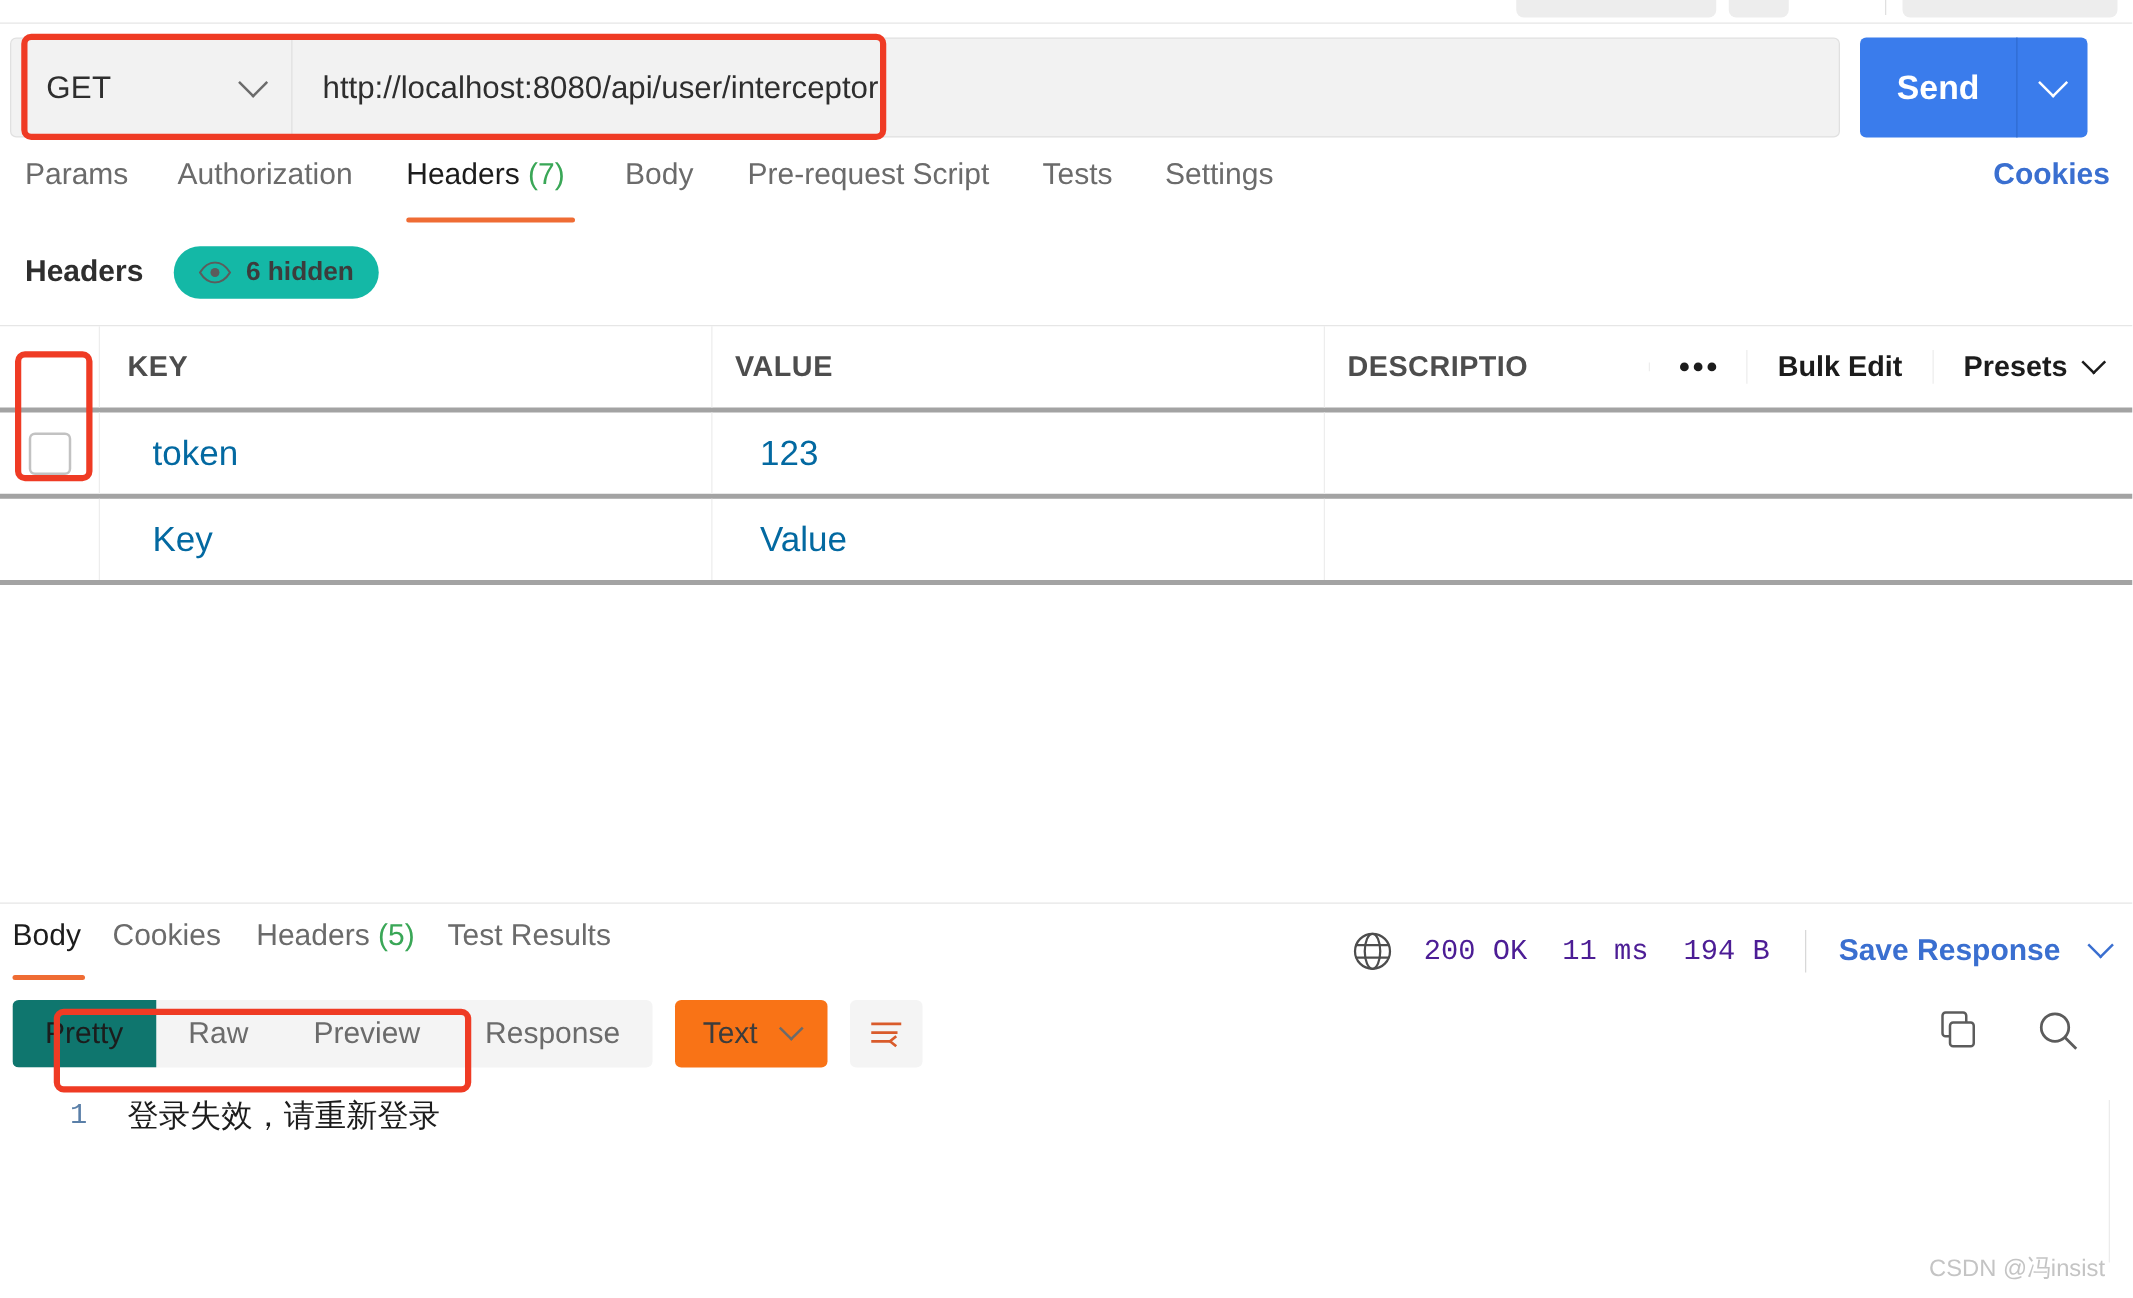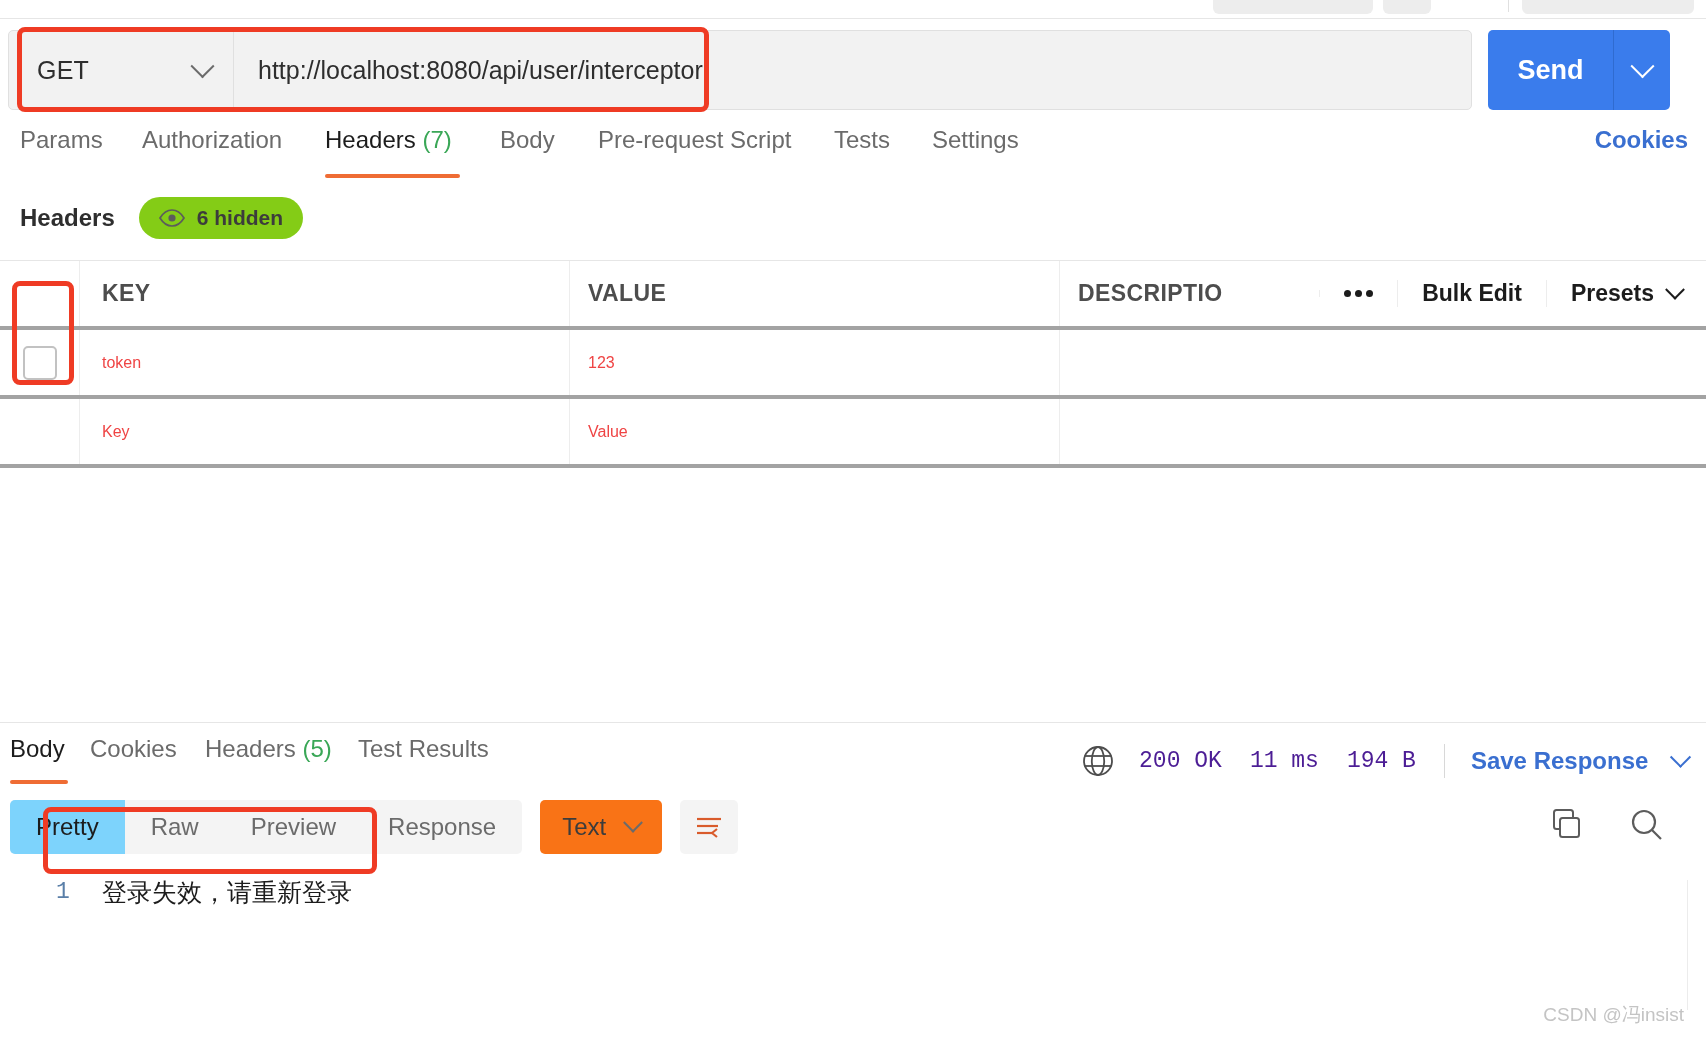--- a/index.html
+++ b/index.html
@@ -189,21 +189,21 @@
     font-weight: bold;
     color: #2e2e2e;
   }
   .hidden-pill {
     margin-left: 24px;
     height: 42px;
     padding: 0 20px;
     display: flex;
     align-items: center;
     gap: 12px;
-    background: #84cc16;
+    background: #14b8a6;
     border-radius: 21px;
     font-size: 21px;
     font-weight: bold;
     color: #3c3c3c;
     cursor: pointer;
   }
   .eye-icon { display:block; }
 
   
   .tbl {
@@ -247,22 +247,23 @@
     overflow: hidden;
   }
   .th {
     font-size: 23px;
     font-weight: bold;
     color: #4d4d4d;
     letter-spacing: 0.4px;
     white-space: nowrap;
   }
   .td {
-    font-size: 16px;
-    color: #ef4444;
+    font-size: 28px;
+    color: #0369a1;
+    margin-left: 20px;
   }
   .chk {
     width: 30px; height: 30px;
     border: 2px solid #c2c2c2;
     border-radius: 5px;
     background: #fff;
     cursor: pointer;
   }
   .hdr-actions {
     display: flex;
@@ -370,21 +371,21 @@
   }
   .seg-item {
     display: flex;
     align-items: center;
     padding: 0 26px;
     font-size: 24px;
     color: #6b6b6b;
     cursor: pointer;
   }
   .seg-item.active {
-    background: #7dd3fc;
+    background: #0f766e;
     color: #1c1c1c;
   }
   .fmt-select {
     display: flex;
     align-items: center;
     gap: 20px;
     height: 54px;
     padding: 0 22px;
     background: #f97316;
     border-radius: 5px;

